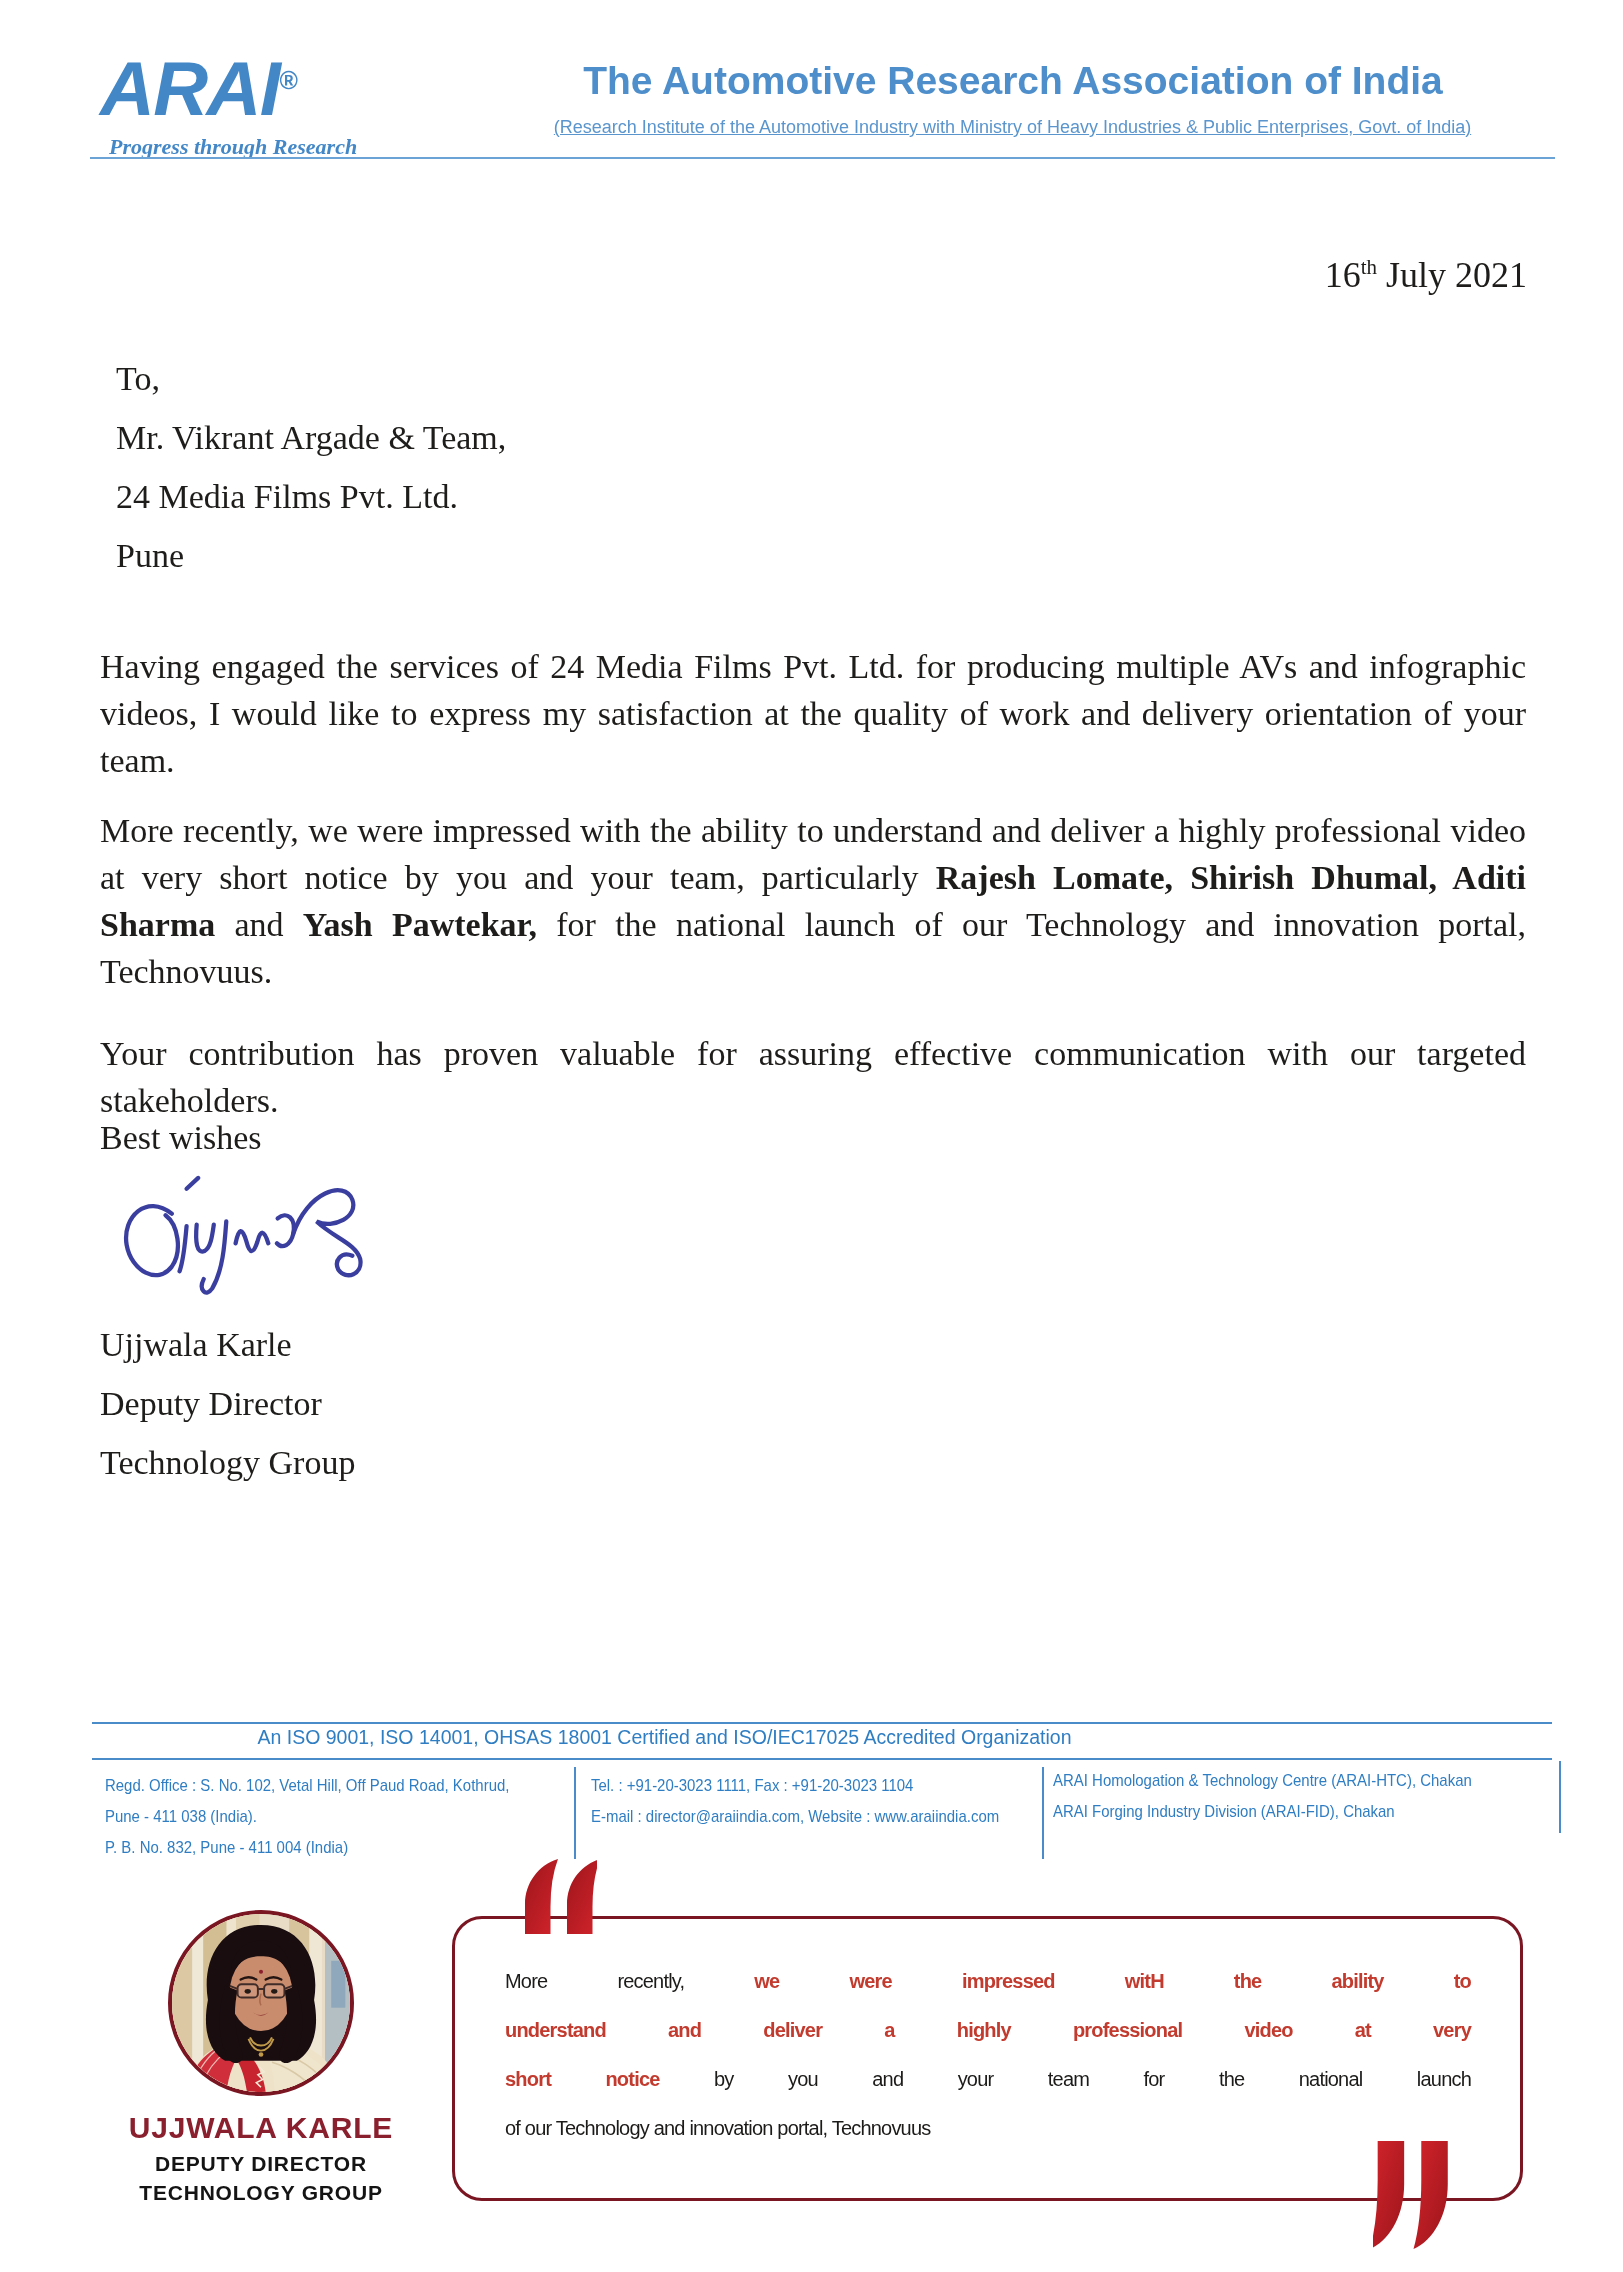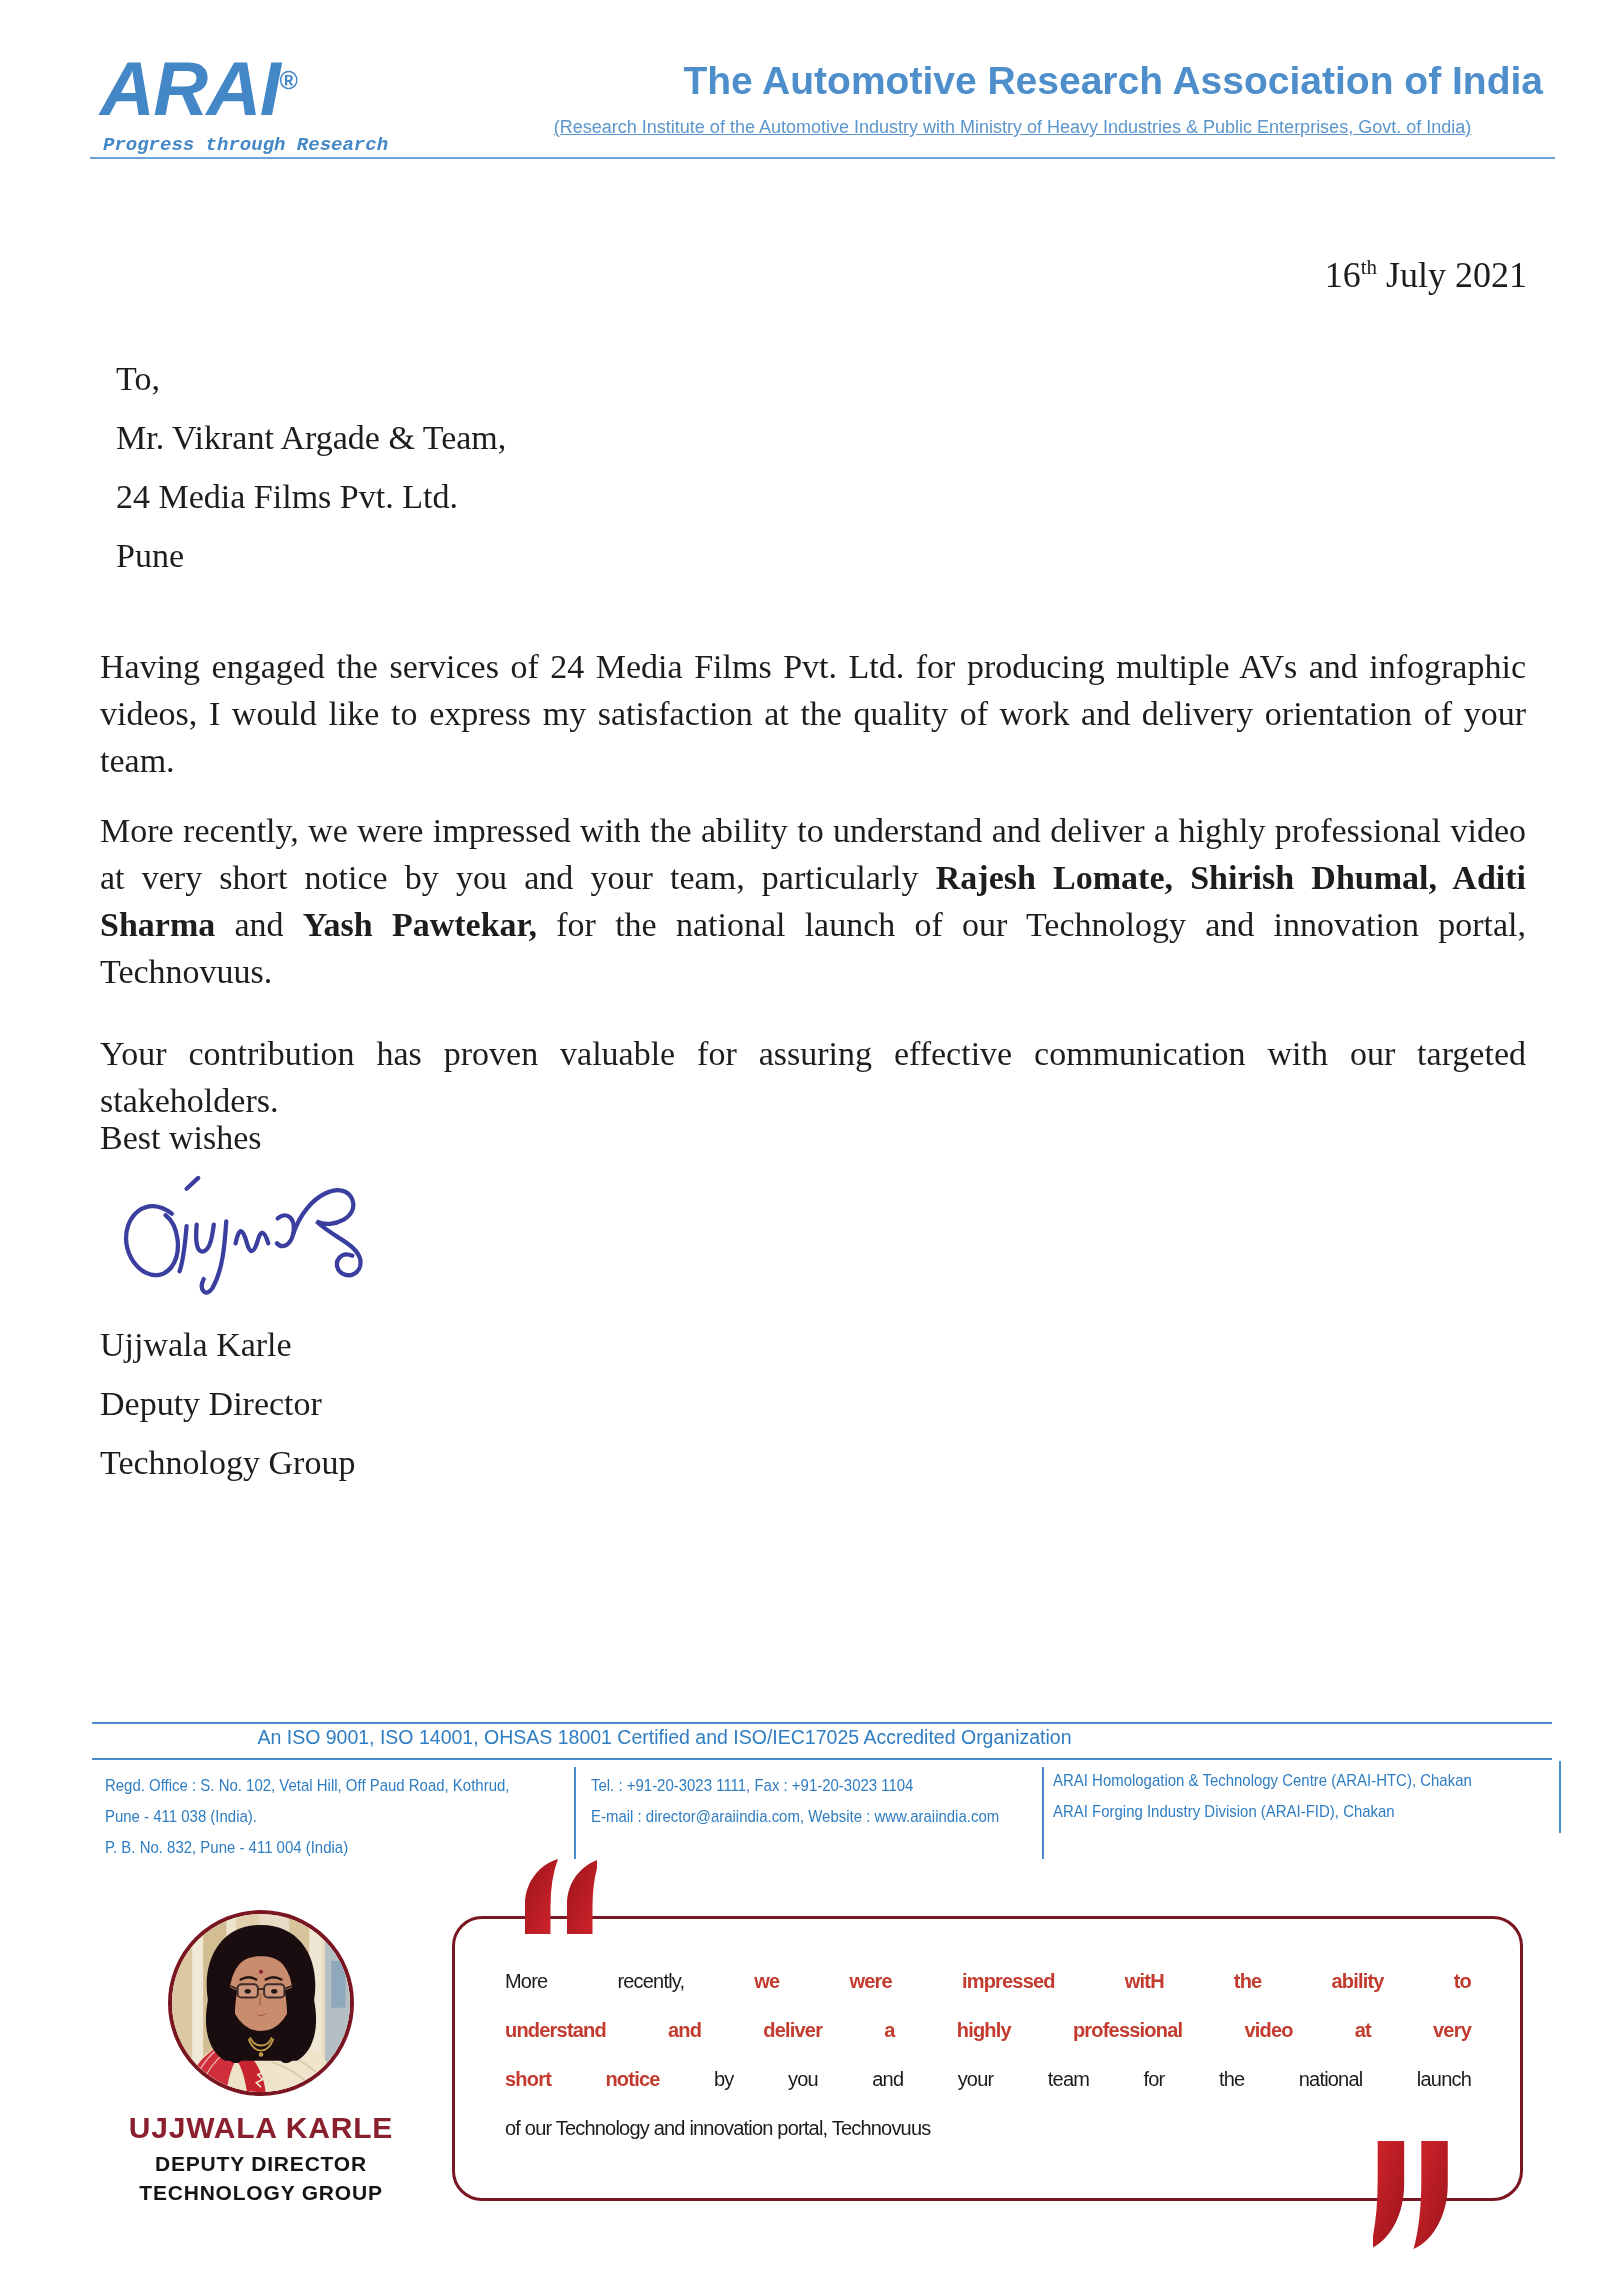--- a/index.html
+++ b/index.html
@@ -4,23 +4,23 @@
 <style>
   html,body{margin:0;padding:0;background:#ffffff;}
   .page{position:relative;width:1624px;height:2273px;background:#fff;overflow:hidden;
         font-family:"Liberation Serif","DejaVu Serif",serif;color:#1e1d1b;}
   .abs{position:absolute;}
 
   
   .logo-arai{left:100px;top:45px;font-family:"Liberation Sans",sans-serif;
              font-weight:bold;font-style:italic;font-size:76px;color:#4387c7;letter-spacing:-1.6px;}
   .logo-reg{font-size:25px;vertical-align:super;font-style:normal;letter-spacing:0;}
-  .logo-tagline{left:103px;top:134px;font-family:Liberation Mono, monospace;
-                font-weight:bold;font-style:italic;font-size:19px;color:#4387c7;}
-  .org-name{left:483px;top:59px;width:1060px;text-align:right;
+  .logo-tagline{left:109px;top:134px;font-family:Liberation Serif, serif;
+                font-weight:bold;font-style:italic;font-size:22px;color:#4387c7;}
+  .org-name{left:483px;top:59px;width:1060px;text-align:center;
             font-family:"Liberation Sans",sans-serif;font-weight:bold;font-size:39px;color:#4e8fcb;}
   .org-sub{left:467px;top:117px;width:1091px;text-align:center;
            font-family:"Liberation Sans",sans-serif;font-size:18px;color:#5a95cd;text-decoration:underline;}
   .header-rule{left:90px;top:157px;width:1465px;height:2.3px;background:#6ba3d6;}
 
   
   .date-line{left:997px;top:254px;width:530px;text-align:right;font-size:36px;}
   .date-ord{font-size:21px;vertical-align:super;}
   .recipient{left:116px;top:349px;font-size:34px;line-height:59px;}
   .para{left:100px;width:1426px;font-size:34px;line-height:47px;text-align:justify;}

